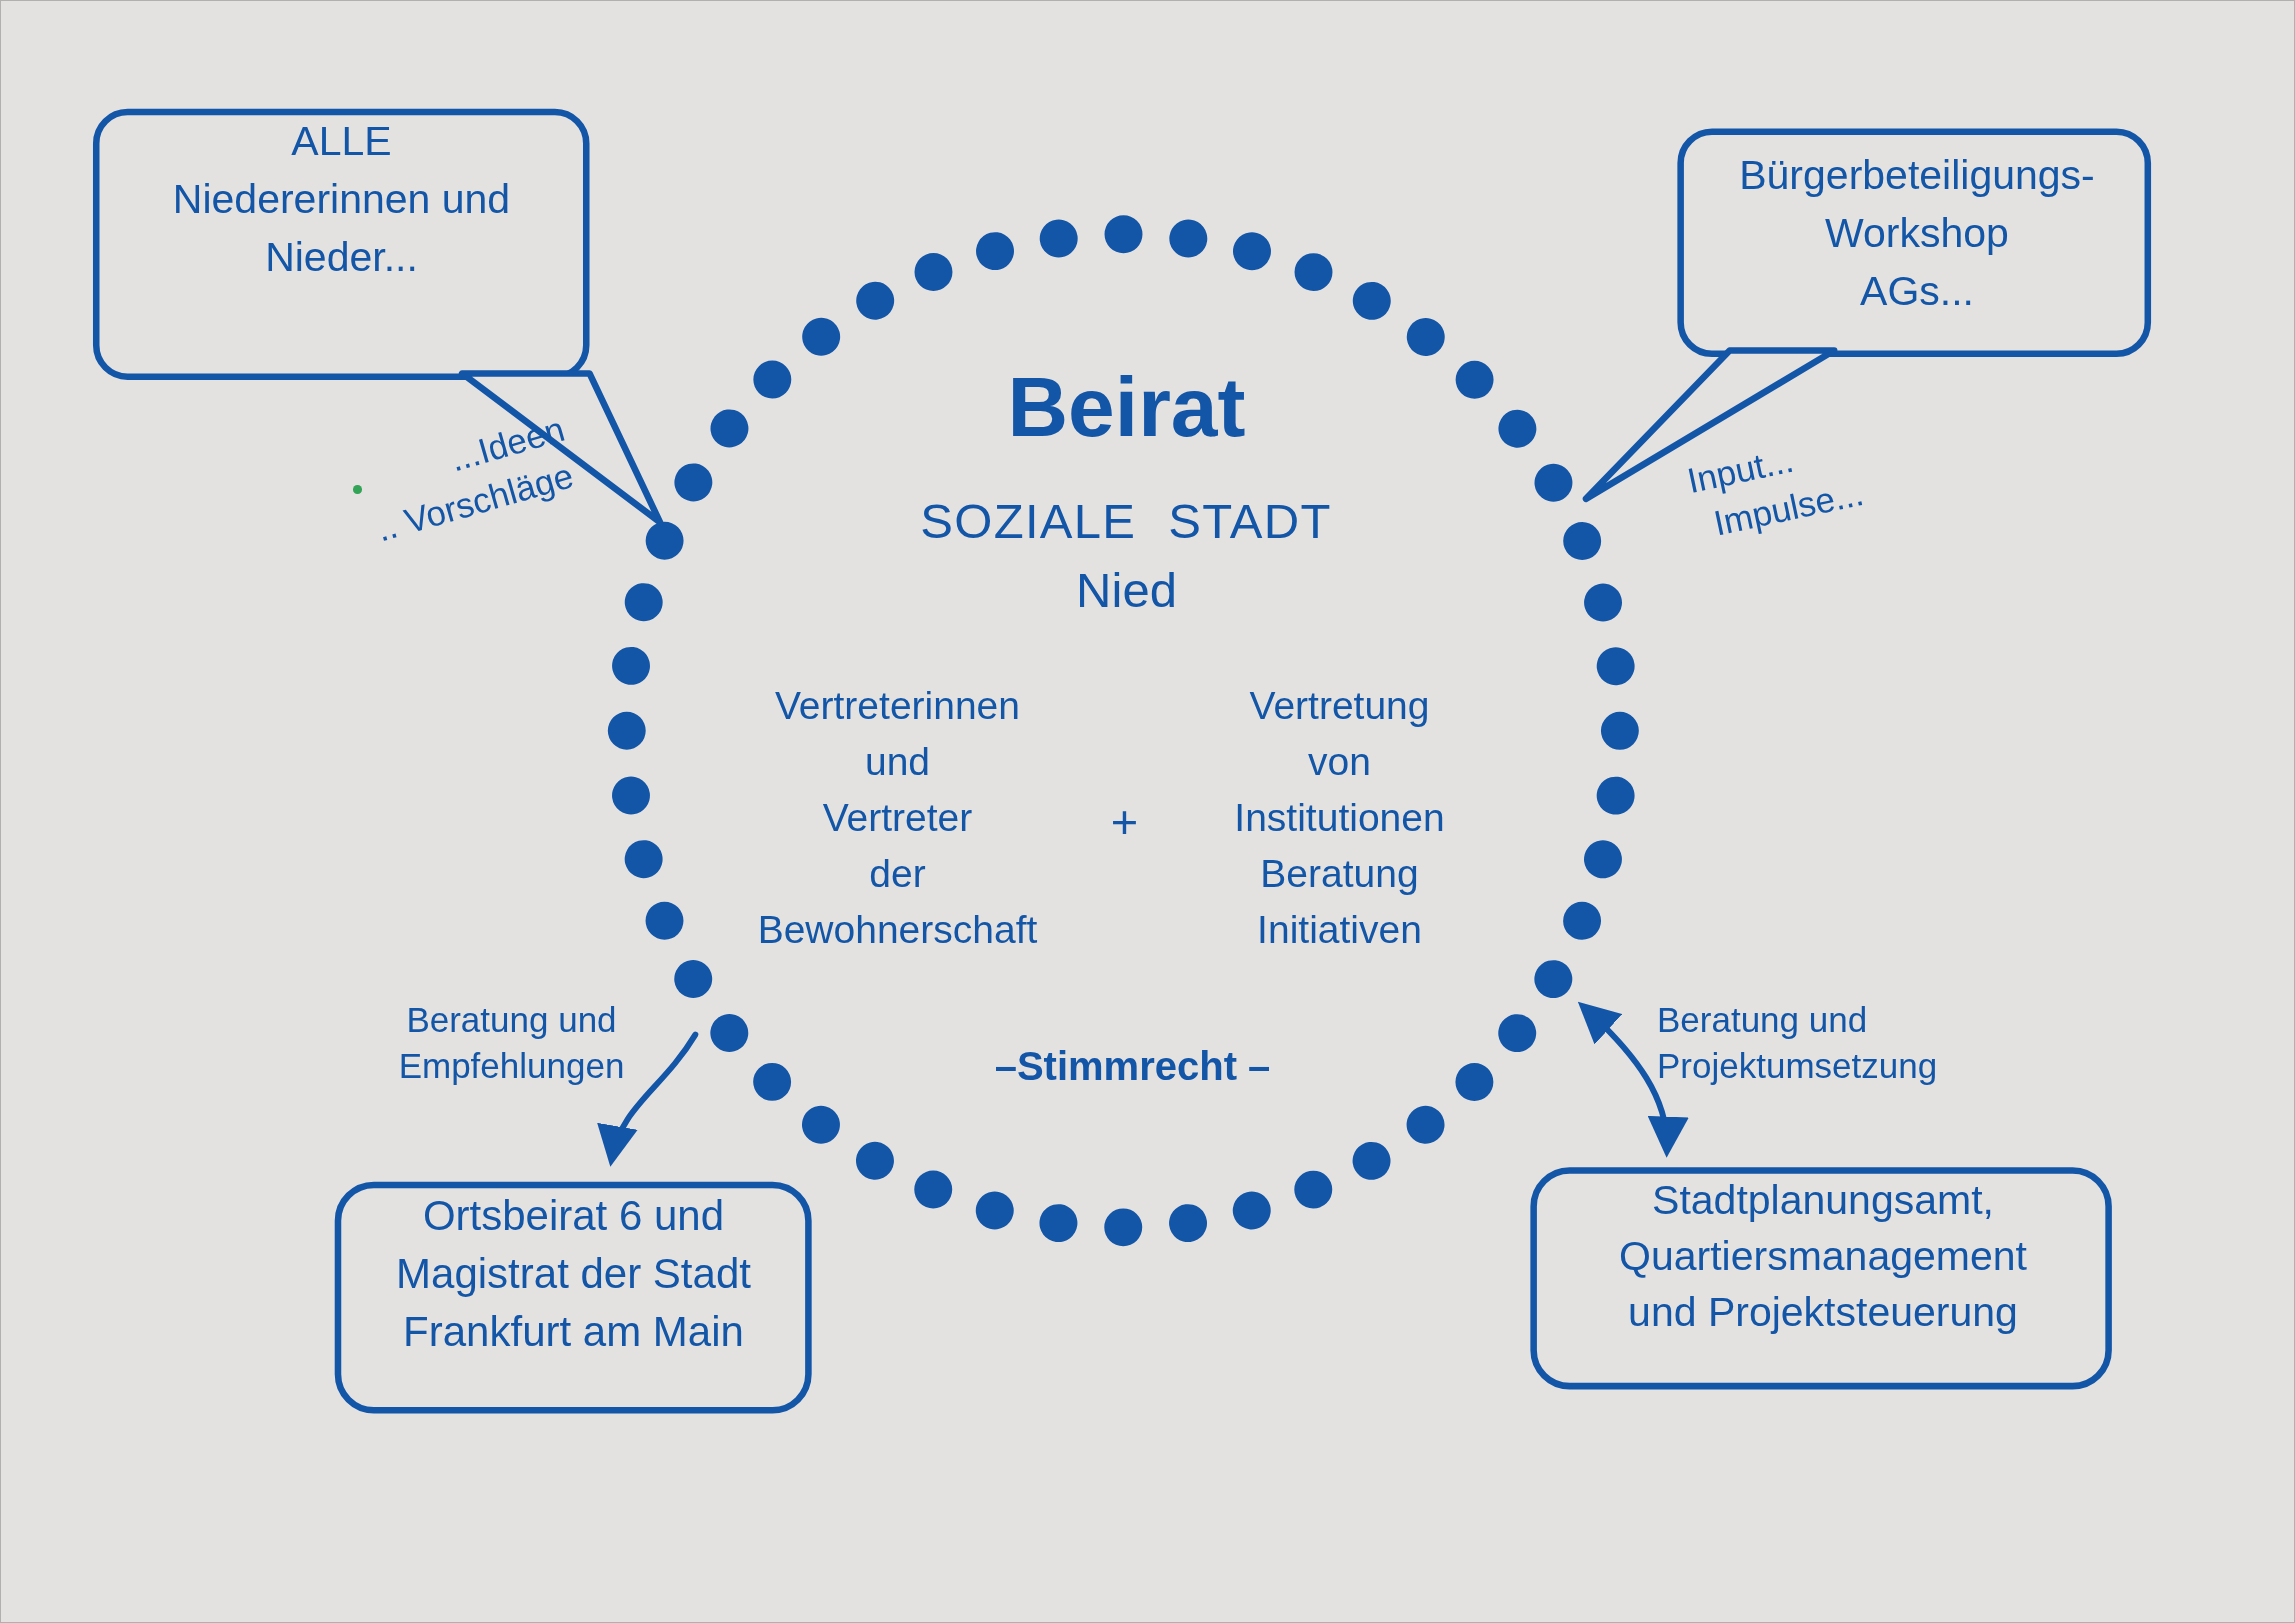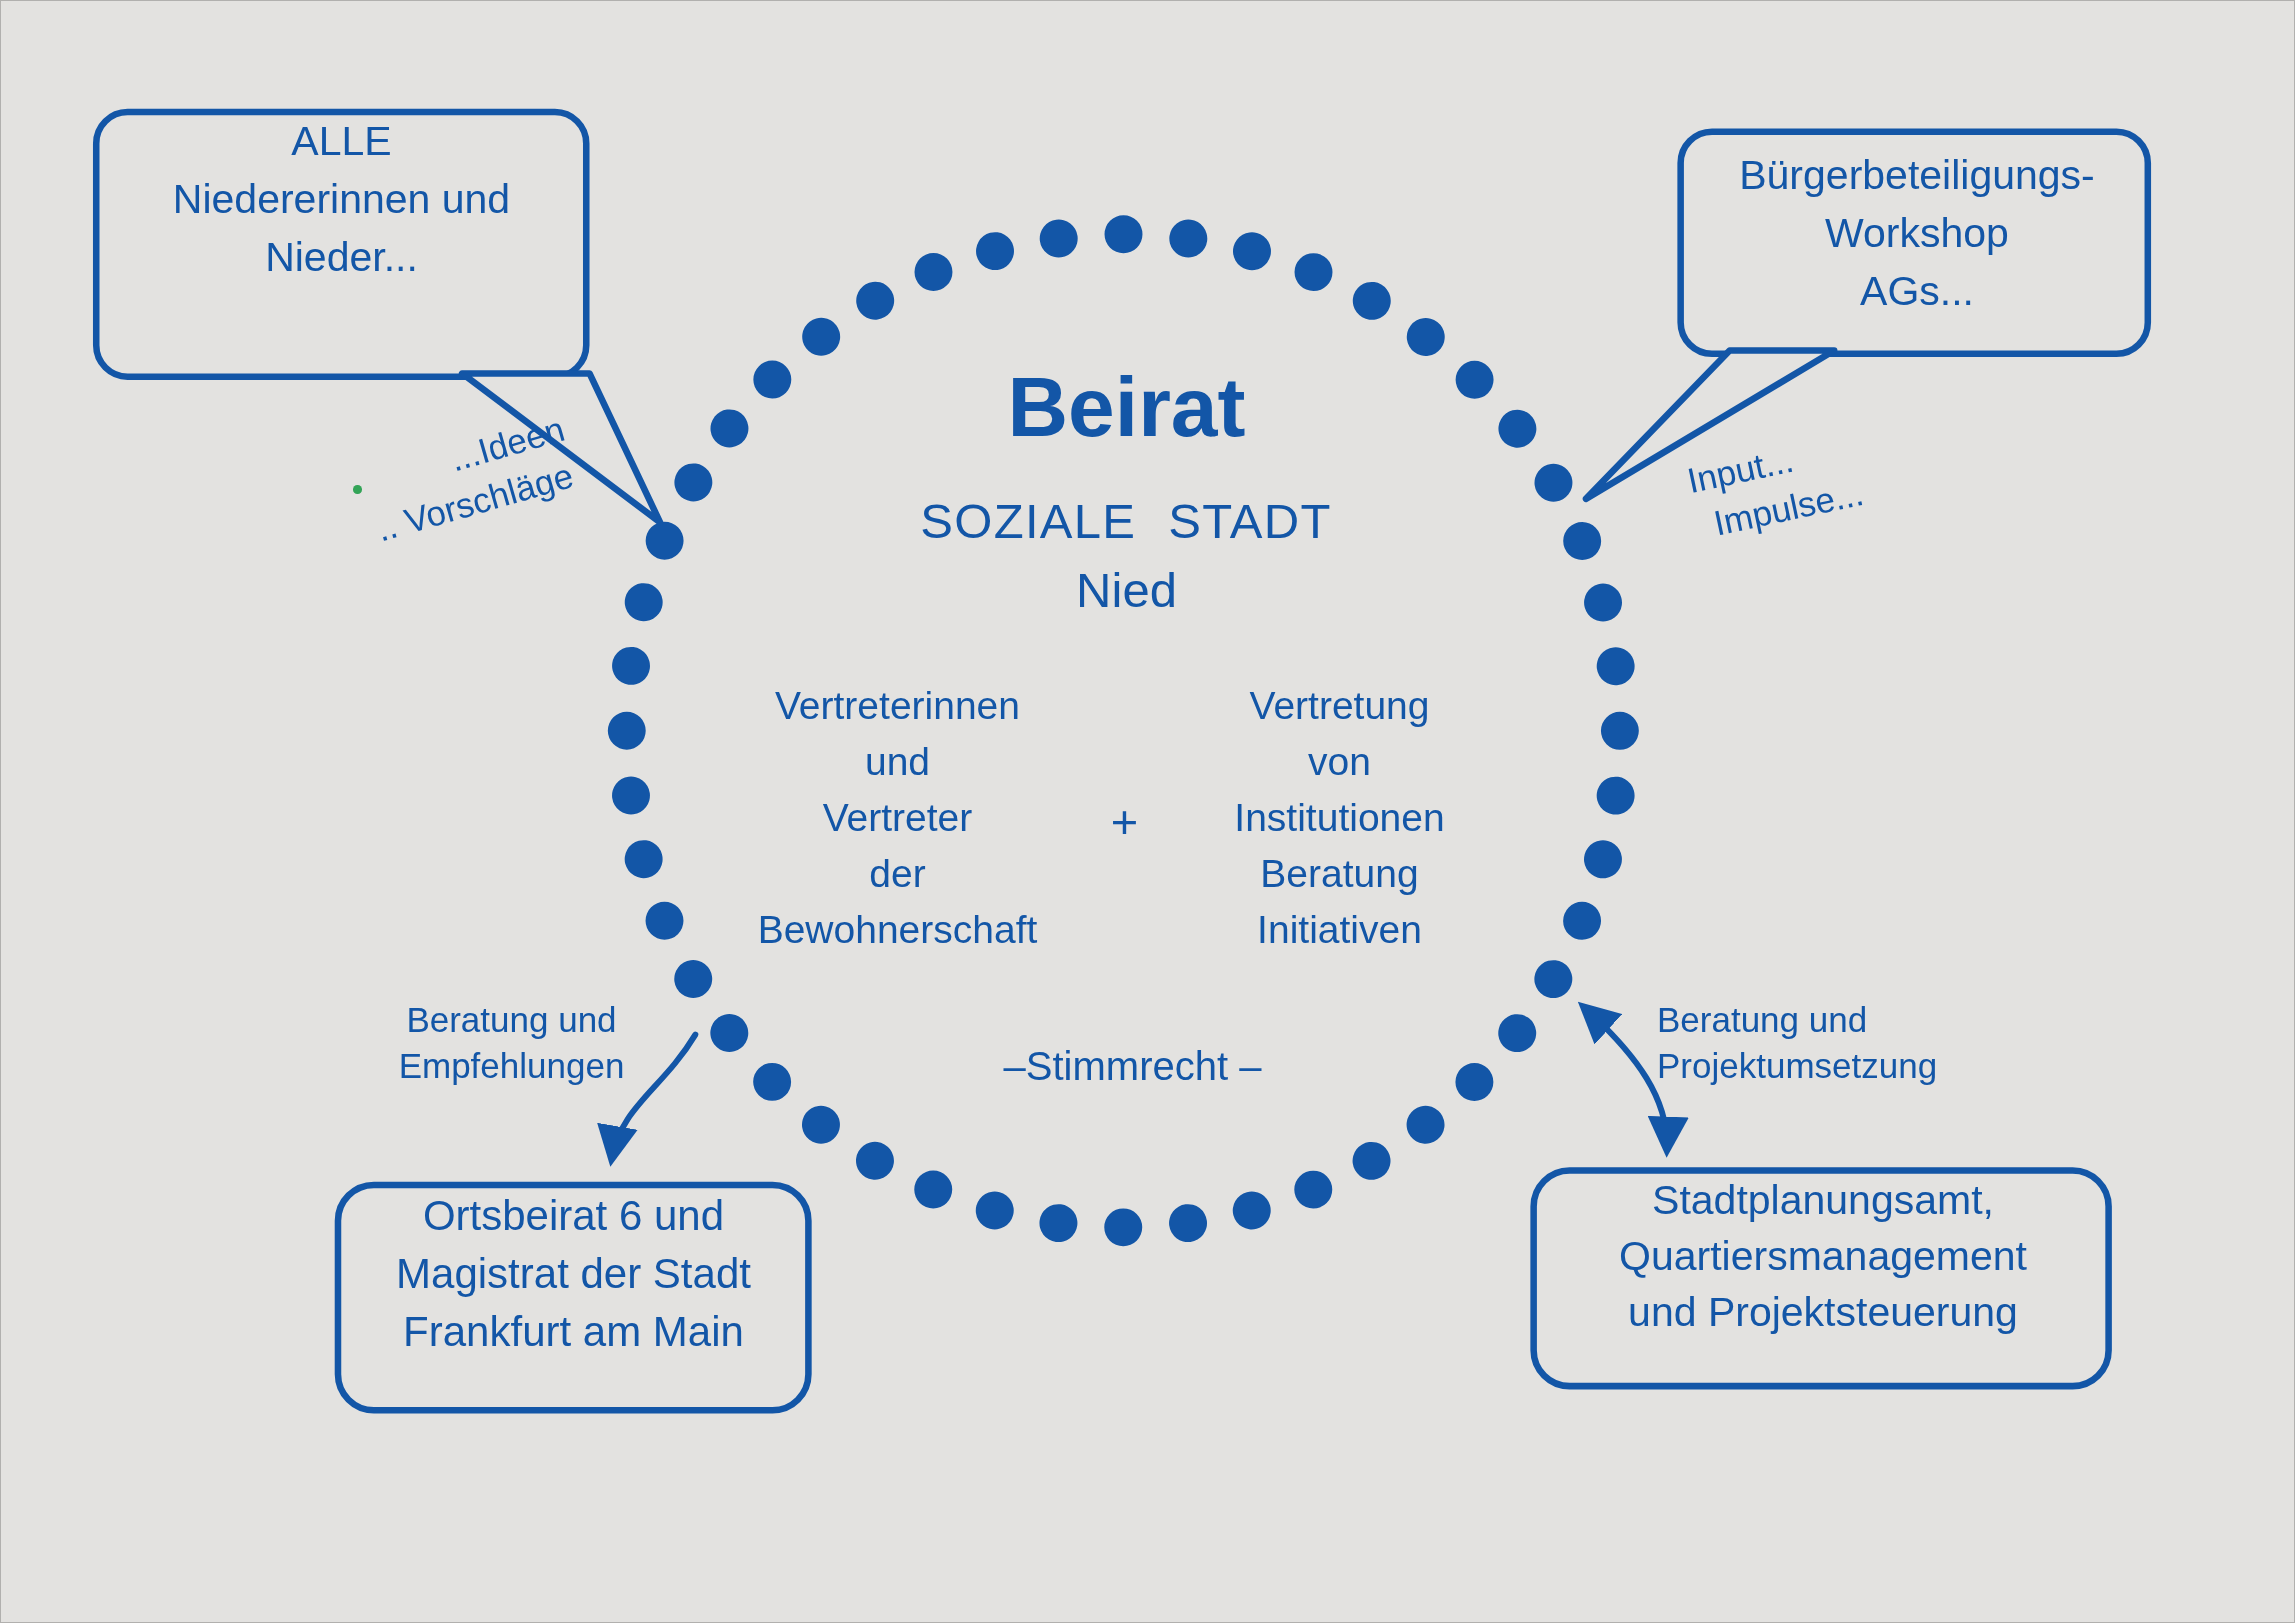--- a/index.html
+++ b/index.html
@@ -38,21 +38,21 @@
   .box-br{left:1534px;top:1171px;width:576px;height:216px;font-size:41px;line-height:56px;}
 
   .title-beirat{left:864px;top:357px;width:523px;font-size:84px;line-height:98px;font-weight:bold;}
   .title-soziale{left:798px;top:489px;width:654px;font-size:49px;line-height:62px;letter-spacing:1.3px;word-spacing:17px;}
   .title-nied{left:864px;top:558px;width:523px;font-size:49px;line-height:62px;}
 
   .col{top:677px;width:393px;font-size:39px;line-height:56px;}
   .col-left{left:700px;}
   .col-right{left:1142px;}
   .plus{left:1091px;top:793px;width:65px;font-size:47px;line-height:56px;}
-  .stimmrecht{left:870px;top:1042px;width:523px;font-size:40px;line-height:47px;}
+  .stimmrecht{left:870px;top:1042px;width:523px;font-size:40px;line-height:47px;font-weight:bold;}
 
   .note{font-size:35px;line-height:47px;text-align:left;}
   .note-ideas{left:357px;top:461px;width:288px;transform:rotate(-16deg);transform-origin:left top;}
   .note-ideas .ind{margin-left:90px;}
   .note-input{left:1682px;top:457px;width:236px;transform:rotate(-12deg);transform-origin:left top;}
   .note-input .ind{margin-left:17px;}
 
   .side-label{font-size:35px;line-height:46px;}
   .label-left{left:386px;top:996px;width:249px;}
   .label-right{left:1656px;top:996px;width:308px;text-align:left;}

